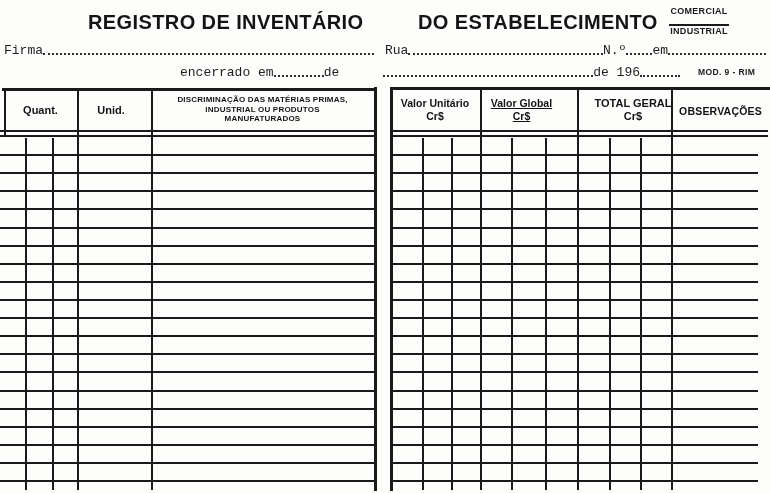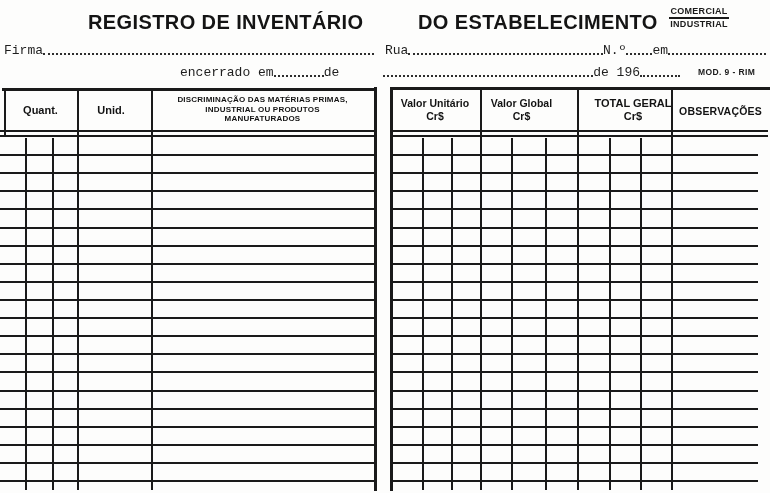--- a/index.html
+++ b/index.html
@@ -9,40 +9,40 @@
     background:var(--paper); color:var(--ink);
     font-family:"Liberation Sans", sans-serif;
   }
   
   .title{position:absolute; font-weight:bold; font-size:20px; letter-spacing:.4px;
          text-align:center; white-space:nowrap; color:#141414;}
   .title-left{left:88px; top:11px; width:274px;}
   .title-right{left:418px; top:11px; width:236px;}
   .badge{position:absolute; left:669px; top:6px; width:60px; text-align:center;
          font-size:9px; font-weight:bold; letter-spacing:.3px; line-height:11px;}
-  .badge-top{border-bottom:2px solid var(--ink); padding-bottom:0px;}
+  .badge-top{border-bottom:2px solid var(--ink); padding-bottom:7px;}
   
   .line{position:absolute; display:flex; align-items:flex-end; height:15px;
         font-family:"Liberation Mono", monospace; font-weight:normal; font-size:13px;
         line-height:13px; white-space:nowrap; color:#1e1e1e;}
   .dots{border-bottom:2px dotted #2d2d2d; margin-bottom:2px; height:1px;}
   .grow{flex:1 1 auto;}
   .firma-line{left:4px; top:42px; width:370px;}
   .rua-line{left:385px; top:42px; width:381px;}
   .encerrado-line{left:180px; top:64px; width:172px;}
   .ano-line{left:383px; top:64px; width:297px;}
   .mod-label{position:absolute; left:698px; top:67px; width:70px; text-align:left;
              font-size:8.5px; font-weight:bold; letter-spacing:.4px;}
   
   .th{position:absolute; text-align:center; font-weight:bold; color:#131313;}
   .th-quant{left:4px;   top:104px; width:73px;  font-size:11px;}
   .th-unid {left:83px;  top:104px; width:56px;  font-size:11px;}
   .th-disc {left:153px; top:95px;  width:219px; font-size:8px; line-height:9.5px; letter-spacing:.2px;}
   .th-vu   {left:390px; top:97px;  width:90px;  font-size:10.5px; line-height:13px;}
-  .th-vg   {left:480px; top:97px;  width:83px;  font-size:10.5px; line-height:13px;}
+  .th-vg   {left:480px; top:97px;  width:83px;  font-size:10.5px; line-height:13px;text-decoration:underline;}
   .th-tg   {left:577px; top:97px;  width:112px;  font-size:11px;   line-height:13px;}
   .th-obs  {left:671px; top:105px; width:99px;  font-size:10.5px; letter-spacing:.2px;}
   
   .v,.h{position:absolute; background:var(--ink);}
   .grid{position:absolute; top:138px; height:344px; display:flex; flex-direction:column;}
   .grid-left{left:0; width:374px;}
   .grid-right{left:390px; width:368px;}
   .brow{flex:1 1 auto; border-bottom:2px solid var(--ink);}
   .brow:last-child{border-bottom-width:2px;}
 </style>

